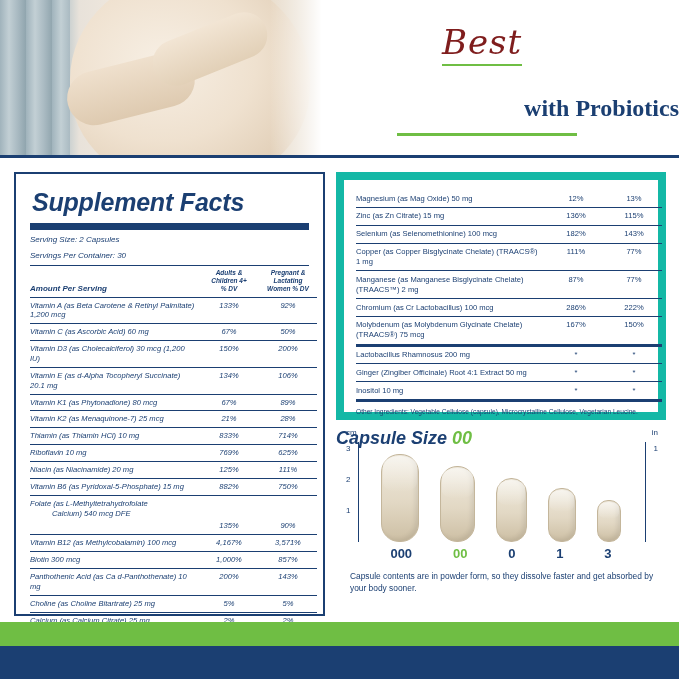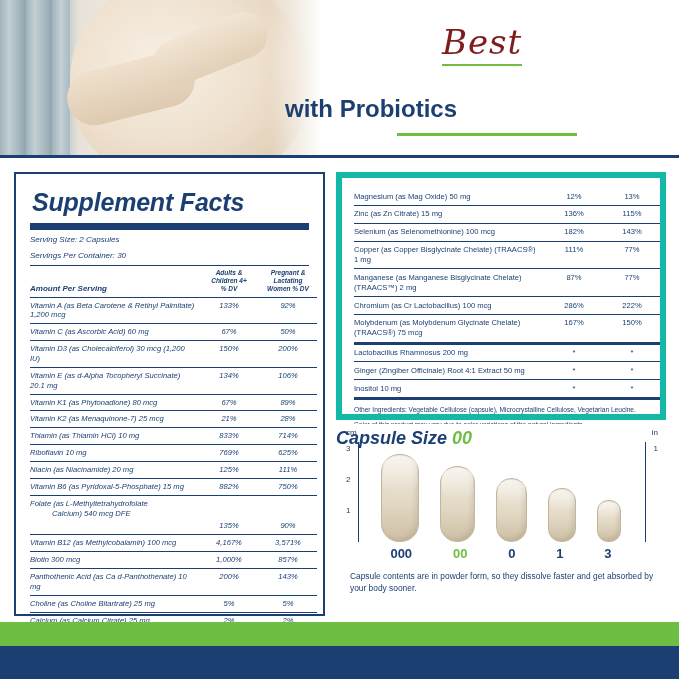--- a/index.html
+++ b/index.html
@@ -68,42 +68,42 @@
     text-align:center;
     font-family:"Liberation Sans", sans-serif;
     font-weight:bold;
     font-size:37px;
     color:#1b3f72;
     letter-spacing:-0.3px;
     white-space:nowrap;
   }
   .title-sub {
     position:absolute; left:0; top:95px; width:394px;
-    text-align:left;
-    font-family:Liberation Sans, sans-serif;
+    text-align:right;
+    font-family:Liberation Serif, serif;
     font-weight:bold;
     font-size:24px;
     color:#1b3f72;
   }
   .title-rule {
     position:absolute; left:112px; top:133px; width:180px; height:3px;
     background:#6fbe44;
   }
   .hero-bottom-rule {
     position:absolute; left:0; top:155px; width:679px; height:4px; background:#1b3f72;
   }
 
   
   .panel-left {
     position:absolute; left:14px; top:172px; width:311px; height:444px;
     border:2px solid #1b3f72; background:#ffffff; box-sizing:border-box;font-style:italic;
   }
   .panel-right {
     position:absolute; left:336px; top:172px; width:330px; height:248px;
-    border:6px solid #14b8a6; background:#ffffff; box-sizing:border-box;
+    border:8px solid #14b8a6; background:#ffffff; box-sizing:border-box;
   }
   .panel-capsule {
     position:absolute; left:336px; top:424px; width:330px; height:192px;
     background:#ffffff;
   }
 
   
   .sf-title {
     margin:14px 0 6px 16px;
     font-size:25px; font-weight:bold; color:#1b3f72;

